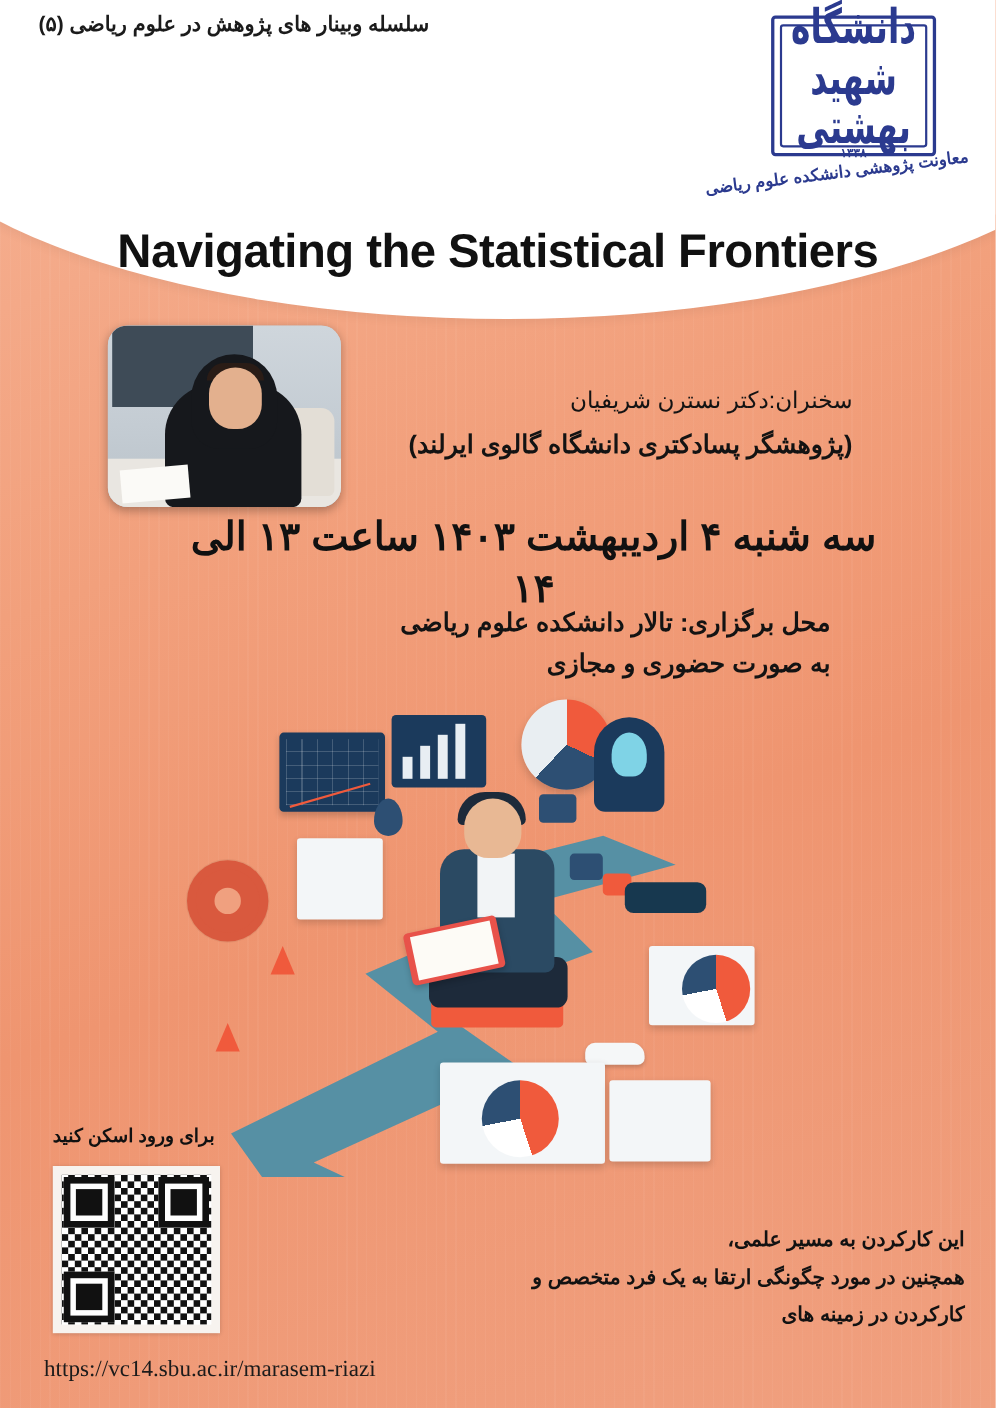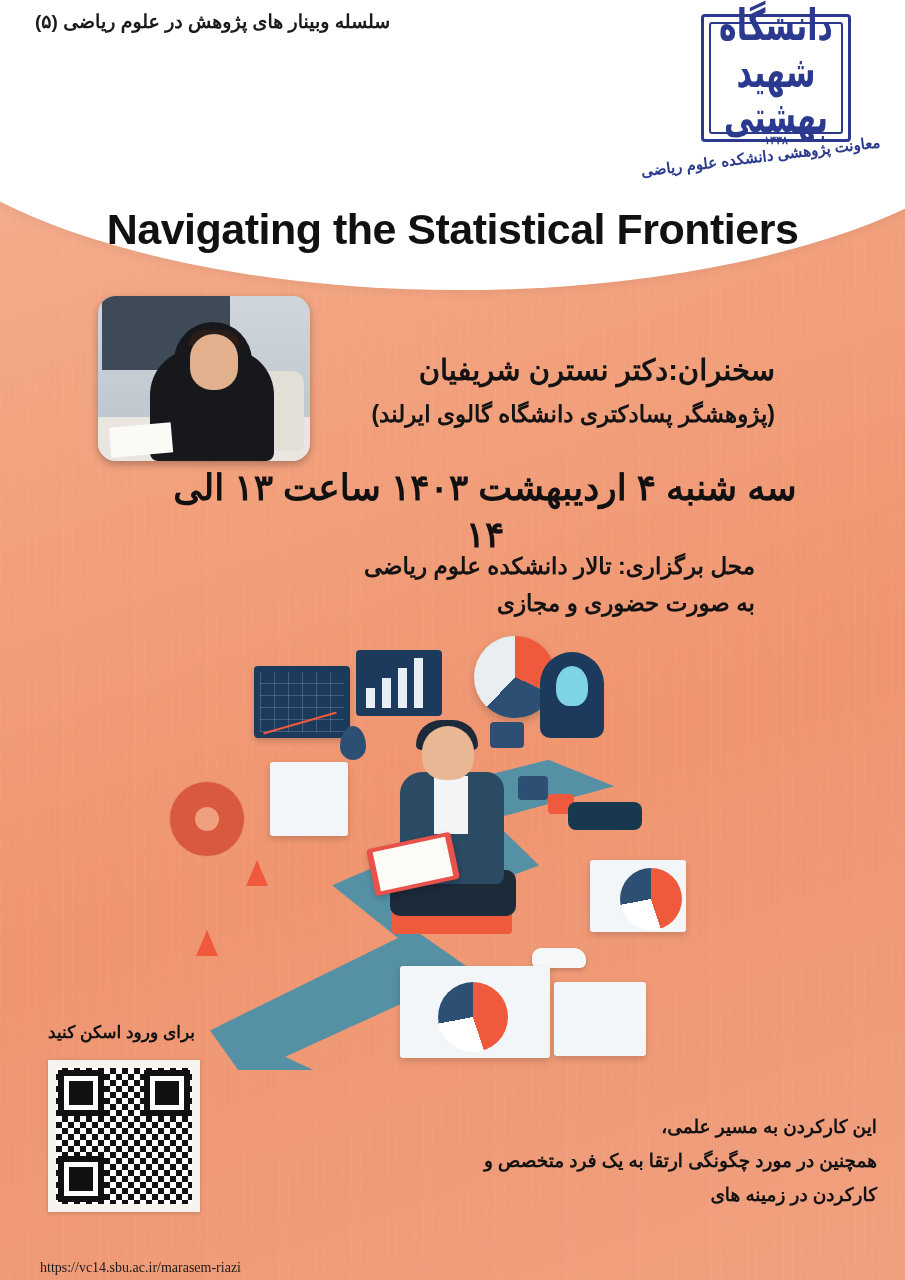--- a/index.html
+++ b/index.html
@@ -229,22 +229,22 @@
   .info {
     position: absolute;
     top: 352px;
     right: 130px;
     width: 520px;
     text-align: right;
     direction: rtl;
     color: #131313;
   }
   .info .speaker {
-    font-size: 29px;
-    font-weight: bold;
+    font-size: 21px;
+    font-weight: normal;
     line-height: 1.25;
   }
   .info .affiliation {
     font-size: 23px;
     font-weight: bold;
     margin-top: 12px;
     line-height: 1.3;
   }
   .datetime {
     position: absolute;
@@ -540,24 +540,23 @@
     background: #111;
   }
   .qr-eye.tl { left: 2px; top: 2px; }
   .qr-eye.tr { right: 2px; top: 2px; }
   .qr-eye.bl { left: 2px; bottom: 2px; }
   .url {
     position: absolute;
     left: 40px;
     top: 1232px;
     direction: ltr;
-    font-size: 14px;
+    font-size: 21px;
     color: #1b1b1b;
     font-family: "Liberation Serif", serif;
-    margin-top: 28px;
   }
 
   
   .abstract {
     position: absolute;
     right: 28px;
     top: 1110px;
     width: 430px;
     text-align: right;
     direction: rtl;

